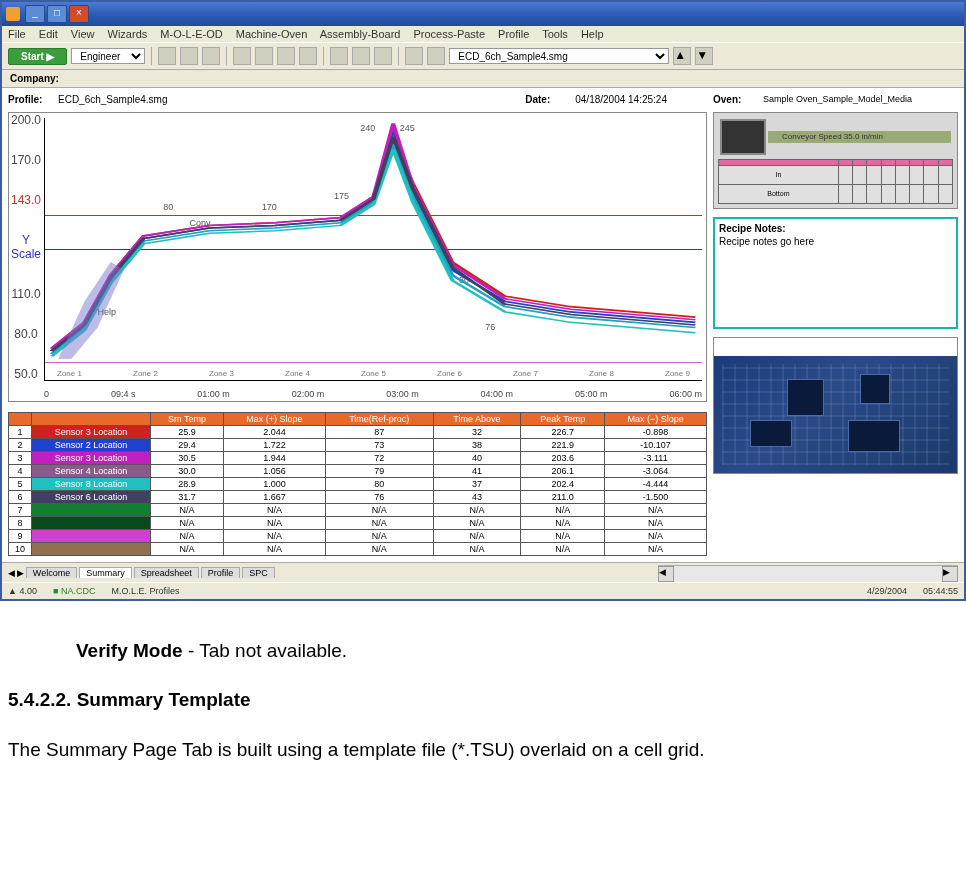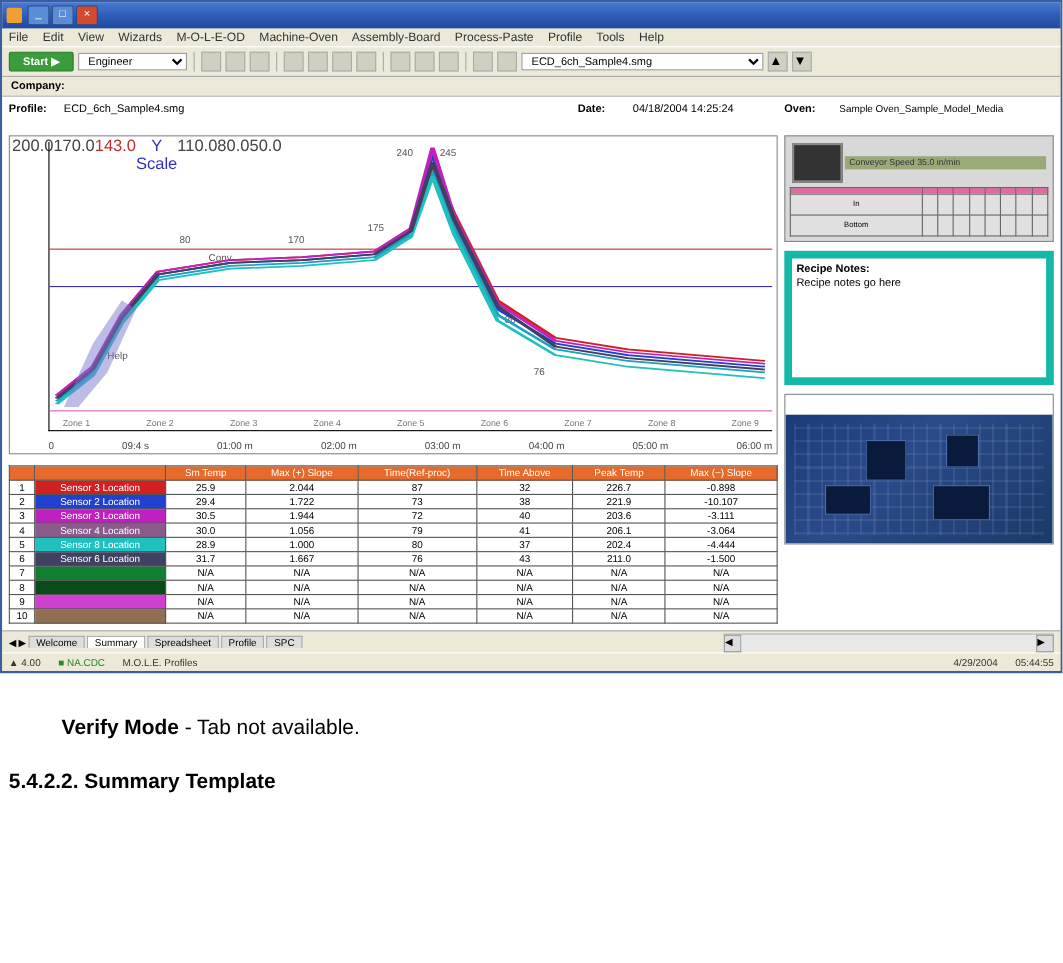--- a/index.html
+++ b/index.html
@@ -13,44 +13,44 @@
 .menubar span{margin-right:10px}
 .toolbar{background:#ece9d8;padding:4px 6px;display:flex;align-items:center;gap:4px;border-top:1px solid #fff;border-bottom:1px solid #aaa}
 .tb-btn{background:#3a9c3a;color:#fff;border:1px solid #2a7a2a;padding:2px 12px;font-size:10px;font-weight:bold;border-radius:2px}
 .tb-combo{border:1px solid #999;background:#fff;padding:1px 4px;font-size:10px;height:16px}
 .tb-icon{width:16px;height:16px;background:#d0d0c0;border:1px solid #aaa}
 .tb-sep{width:1px;height:18px;background:#aaa;margin:0 2px}
 .company-bar{background:#ece9d8;padding:3px 8px;font-size:10px;border-bottom:1px solid #aaa}
 .main-area{display:flex;background:#fff;padding:6px;gap:6px}
 .left-col{flex:1}
 .right-col{width:245px}
-.info-row{display:flex;font-size:10px;margin-bottom:18px}
+.info-row{display:flex;font-size:10px;margin-bottom:7px}
 .info-row .lbl{font-weight:bold;width:50px}
 .info-row .val{margin-right:40px}
 .chart-box{border:1px solid #888;background:#fff;height:288px;position:relative;overflow:hidden}
-.y-labels{position:absolute;left:2px;top:0;bottom:20px;width:30px;display:flex;flex-direction:row;justify-content:space-between;font-size:15px;color:#444;text-align:center}
+.y-labels{position:absolute;left:2px;top:0;bottom:20px;width:30px;display:flex;flex-direction:column;justify-content:space-between;font-size:12px;color:#444;text-align:center}
 .x-labels{position:absolute;left:35px;right:4px;bottom:2px;display:flex;justify-content:space-between;font-size:9px;color:#444}
 .plot{position:absolute;left:35px;top:5px;right:4px;bottom:20px;border-left:1px solid #000;border-bottom:1px solid #000}
 svg.lines{position:absolute;left:0;top:0;width:100%;height:100%}
 .zone-labels{position:absolute;bottom:2px;left:12px;right:12px;display:flex;justify-content:space-between;font-size:8px;color:#777}
 .hline{position:absolute;left:0;right:0;height:1px}
 .peak-lbl{position:absolute;font-size:9px;color:#555}
 .data-table{margin-top:10px;border-collapse:collapse;font-size:9px;width:100%}
 .data-table td,.data-table th{border:1px solid #555;padding:1px 4px;text-align:center;white-space:nowrap}
 .data-table th{background:#e86a2a;color:#fff;font-weight:normal}
 .data-table .idx{width:14px;background:#fff}
 .sens{color:#fff;text-align:center;width:110px}
 .oven-box{border:1px solid #888;background:#d8d8d8;height:95px;margin-bottom:8px;position:relative}
 .oven-inner{position:absolute;left:6px;top:6px;width:42px;height:32px;background:#333;border:2px solid #888}
-.oven-speed{position:absolute;left:54px;top:18px;right:6px;height:12px;background:#9a7;font-size:8px;color:#333;padding:0 4px;line-height:12px}
+.oven-speed{position:absolute;left:54px;top:18px;right:6px;height:12px;background:#9a7;font-size:8px;color:#333;padding:0 14px;line-height:12px}
 .oven-grid{position:absolute;left:4px;right:4px;top:46px;bottom:4px}
 .oven-grid table{border-collapse:collapse;width:100%;height:100%}
 .oven-grid td{border:1px solid #666;font-size:7px;text-align:center;background:#e0e0e0}
 .oven-grid tr:first-child td{background:#e06aa0}
-.recipe-box{border:7px solid #14b8a6;background:#fff;height:100px;margin-bottom:8px;padding:4px;font-size:10px}
+.recipe-box{border:2px solid #14b8a6;background:#fff;height:100px;margin-bottom:8px;padding:4px;font-size:10px}
 .recipe-box .hdr{font-weight:bold;margin-bottom:2px}
 .asm-box{border:1px solid #888;height:135px;position:relative;overflow:hidden}
 .asm-hdr{font-size:10px;padding:2px 4px}
 .asm-img{position:absolute;left:0;right:0;top:18px;bottom:0;background:linear-gradient(135deg,#1a3a7a,#2a4a8a 40%,#1a3a6a);}
 .asm-img::before{content:"";position:absolute;inset:8px;background:
   repeating-linear-gradient(0deg,rgba(255,255,255,.08) 0 2px,transparent 2px 12px),
   repeating-linear-gradient(90deg,rgba(255,255,255,.08) 0 2px,transparent 2px 12px)}
 .chip{position:absolute;background:#0a1a3a;border:1px solid #4a6aaa}
 .tabs-bar{background:#ece9d8;padding:2px 6px;font-size:9px;border-top:1px solid #aaa;display:flex;align-items:center;gap:2px}
 .tabs-bar .tab{border:1px solid #aaa;background:#ddd;padding:0 6px;border-bottom:none}
@@ -84,21 +84,21 @@
     <span>Machine-Oven</span>
     <span>Assembly-Board</span>
     <span>Process-Paste</span>
     <span>Profile</span>
     <span>Tools</span>
     <span>Help</span>
   </div>
 
   <div class="toolbar">
     <button class="tb-btn">Start ▶</button>
-    <select class="tb-combo" style="width:99px"><option>Engineer</option></select>
+    <select class="tb-combo" style="width:74px"><option>Engineer</option></select>
     <div class="tb-sep"></div>
     <div class="tb-icon"></div>
     <div class="tb-icon"></div>
     <div class="tb-icon"></div>
     <div class="tb-sep"></div>
     <div class="tb-icon"></div>
     <div class="tb-icon"></div>
     <div class="tb-icon"></div>
     <div class="tb-icon"></div>
     <div class="tb-sep"></div>
@@ -384,15 +384,16 @@
     <span>▲ <span>4.00</span></span>
     <span style="color:#2a8a2a">■ <span>NA.CDC</span></span>
     <span>M.O.L.E. Profiles</span>
     <span class="sp"></span>
     <span>4/29/2004</span>
     <span>05:44:55</span>
   </div>
 </div>
 
 <div class="doc-text">
-  <p style="margin-left:48px"><span class="bold">Verify Mode</span><span> - Tab not available.</span></p>
+  <p style="margin-left:68px"><span class="bold">Verify Mode</span><span> - Tab not available.</span></p>
   <p class="bold">5.4.2.2. Summary Template</p>
+  <p>The Summary Page Tab is built using a template file (*.TSU) overlaid on a cell grid.</p>
 </div>
 
 </body></html>

